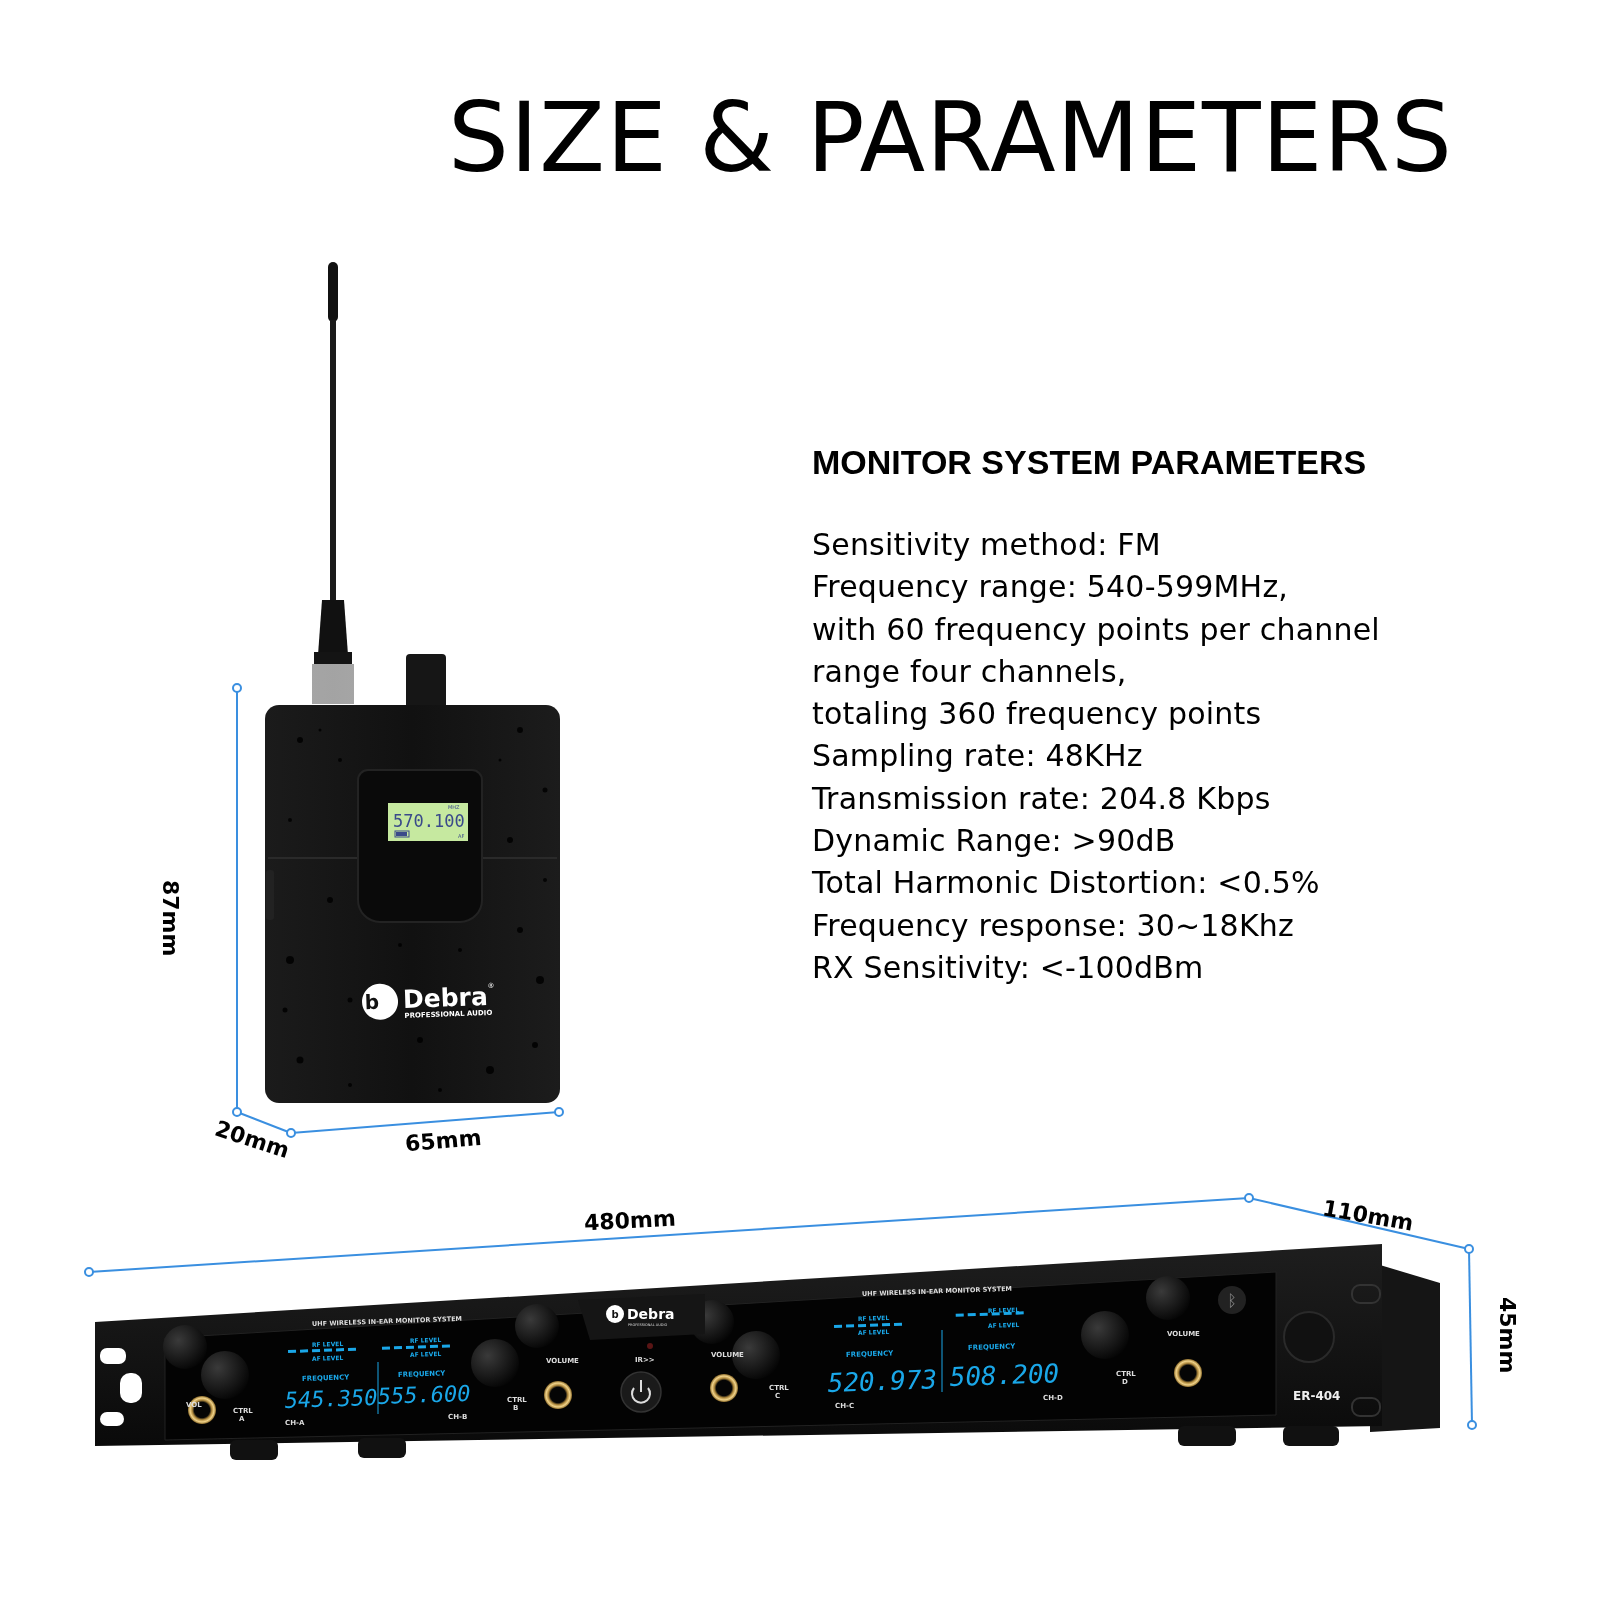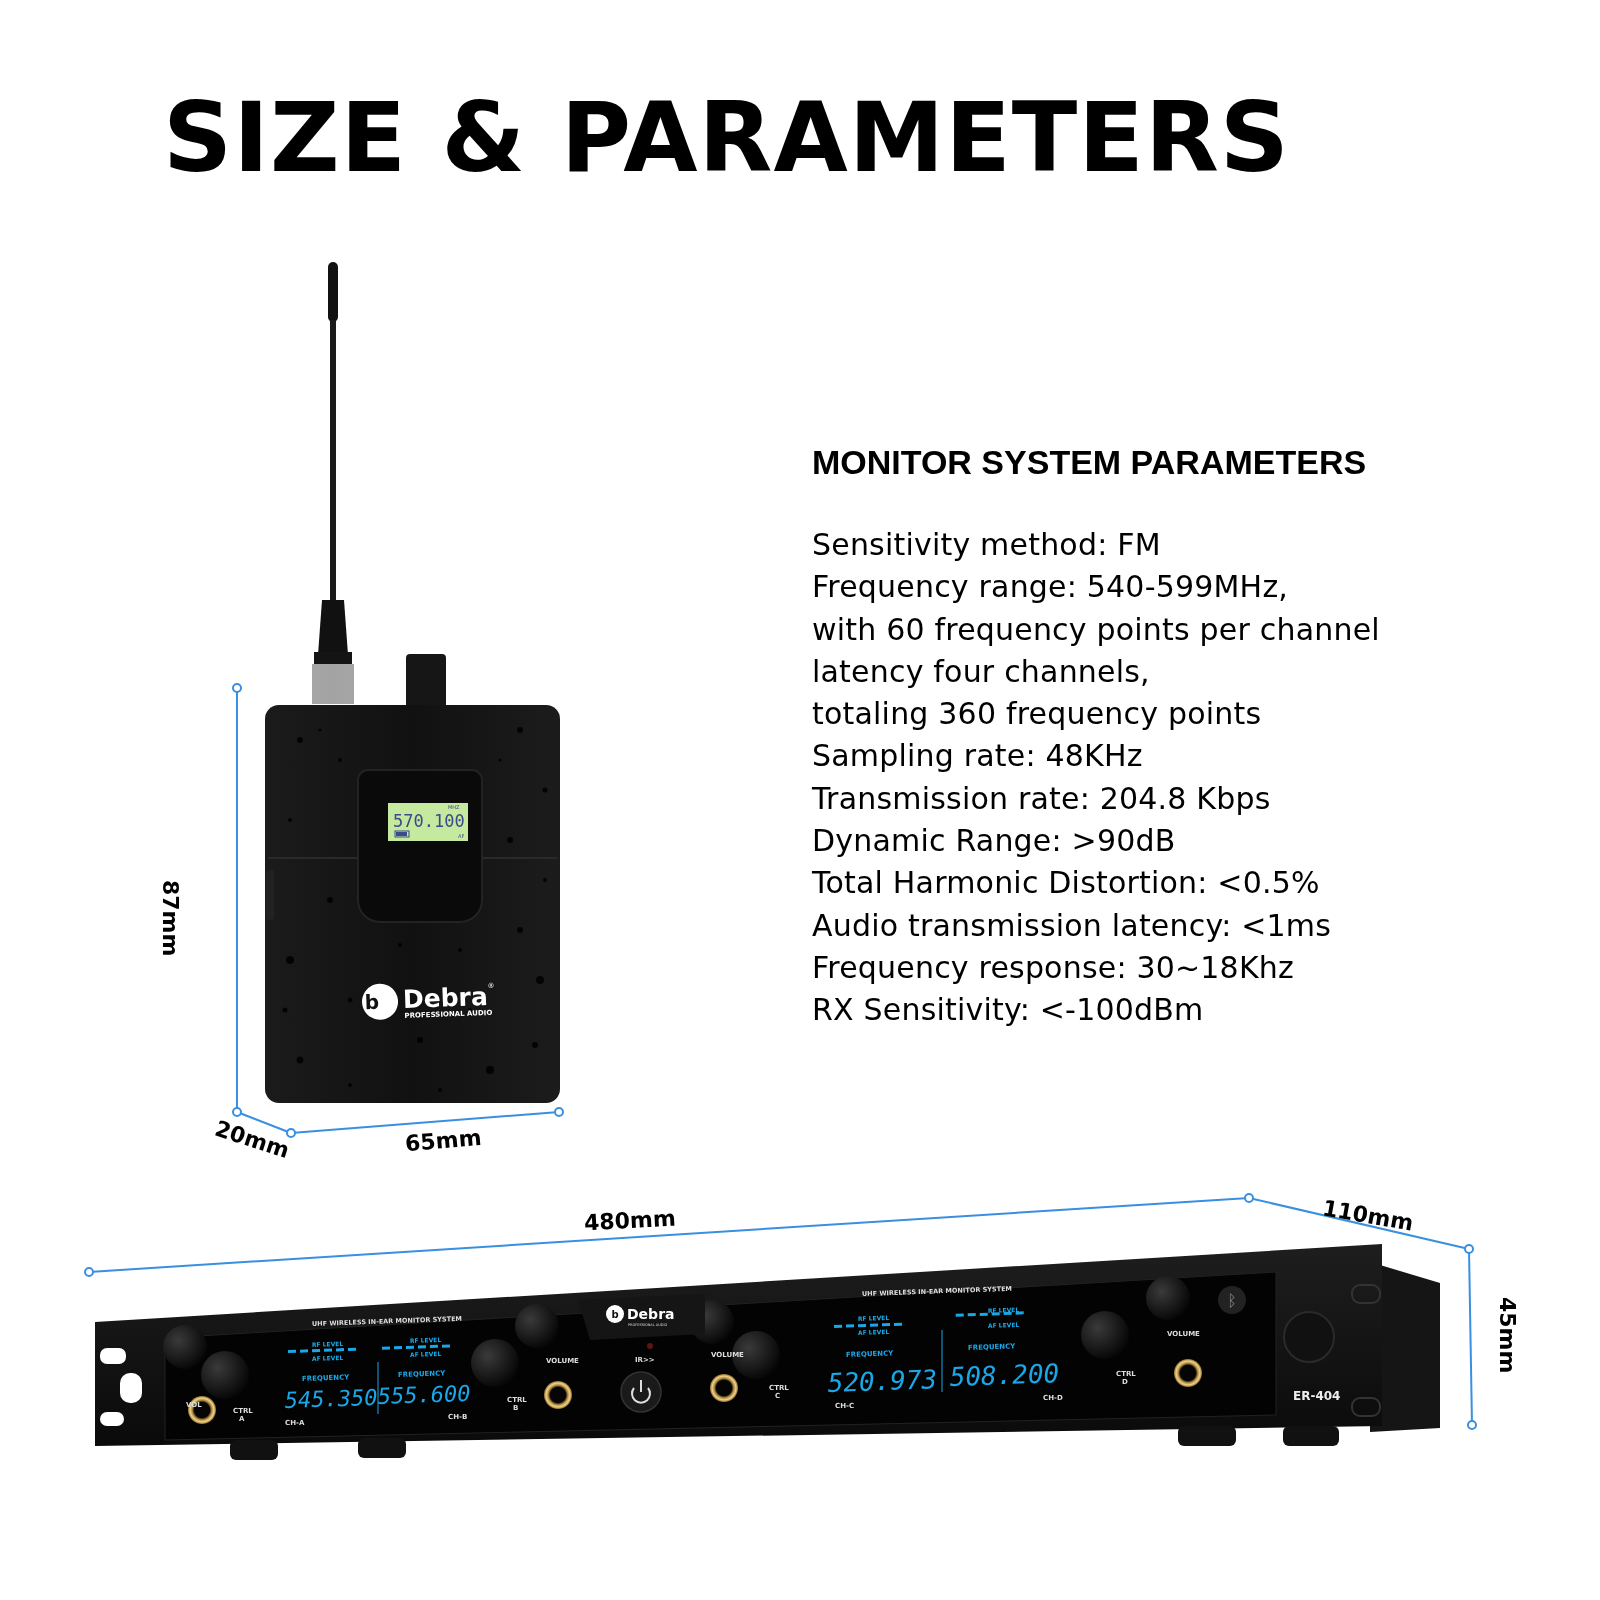--- a/index.html
+++ b/index.html
@@ -1,40 +1,39 @@
 <!DOCTYPE html>
 <html><head>
 <meta charset="utf-8">
 <style>
   html, body { margin:0; padding:0; background:#ffffff; }
   body { width:1600px; height:1600px; position:relative; overflow:hidden; font-family:"DejaVu Sans", sans-serif; color:#000; }
-  .title { position:absolute; left:0; top:78px; width:1453px; text-align:center; font-family:"DejaVu Sans", sans-serif; font-weight:bold; font-size:96px; letter-spacing:1px; line-height:120px; }
+  .title { position:absolute; left:0; top:78px; width:1453px; text-align:right; font-family:"DejaVu Sans", sans-serif; font-weight:normal; font-size:96px; letter-spacing:1px; line-height:120px; }
   .params { position:absolute; left:812px; top:440px; width:760px; }
   .params h2 { margin:0 0 40px 0; font-size:34px; font-weight:bold; line-height:44px; font-family:Liberation Sans, sans-serif; }
   .params .line { font-size:30px; line-height:42.3px; white-space:nowrap; font-family:"DejaVu Sans", sans-serif; letter-spacing:0.2px; }
   .dim-label { position:absolute; font-weight:bold; font-size:22px; font-family:"DejaVu Sans", sans-serif; white-space:nowrap; }
   svg.overlay { position:absolute; left:0; top:0; }
 </style>
 </head>
 <body>
 
 <div class="title">SIZE &amp; PARAMETERS</div>
 
 <div class="params">
   <h2>MONITOR SYSTEM PARAMETERS</h2>
   <div class="line">Sensitivity method: FM</div>
   <div class="line">Frequency range: 540-599MHz,</div>
   <div class="line">with 60 frequency points per channel</div>
-  <div class="line">latency four channels,</div>
+  <div class="line">range four channels,</div>
   <div class="line">totaling 360 frequency points</div>
   <div class="line">Sampling rate: 48KHz</div>
   <div class="line">Transmission rate: 204.8 Kbps</div>
   <div class="line">Dynamic Range: &gt;90dB</div>
   <div class="line">Total Harmonic Distortion: &lt;0.5%</div>
-  <div class="line">Audio transmission latency: &lt;1ms</div>
   <div class="line">Frequency response: 30~18Khz</div>
   <div class="line">RX Sensitivity: &lt;-100dBm</div>
 </div>
 
 <svg class="overlay" width="1600" height="1600" viewBox="0 0 1600 1600">
   <defs>
     <linearGradient id="bodyGrad" x1="0" x2="1" y1="0" y2="0">
       <stop offset="0" stop-color="#1b1b1b"></stop>
       <stop offset="0.5" stop-color="#111"></stop>
       <stop offset="1" stop-color="#1c1c1c"></stop>

